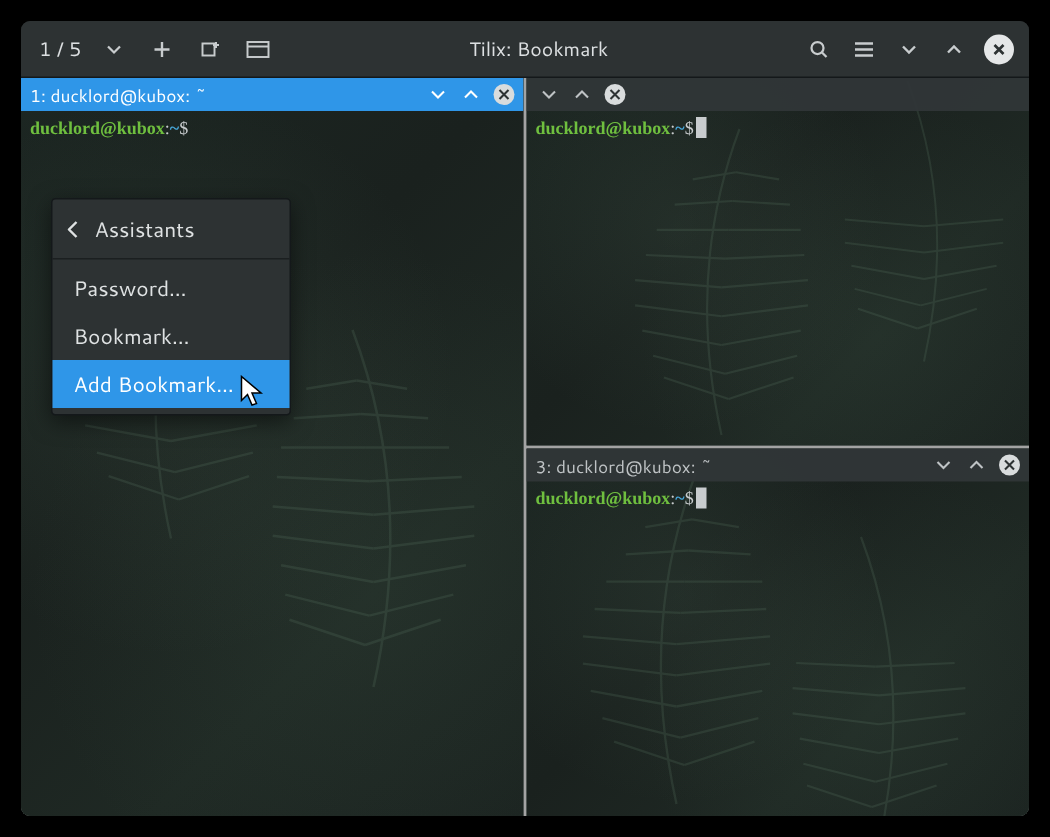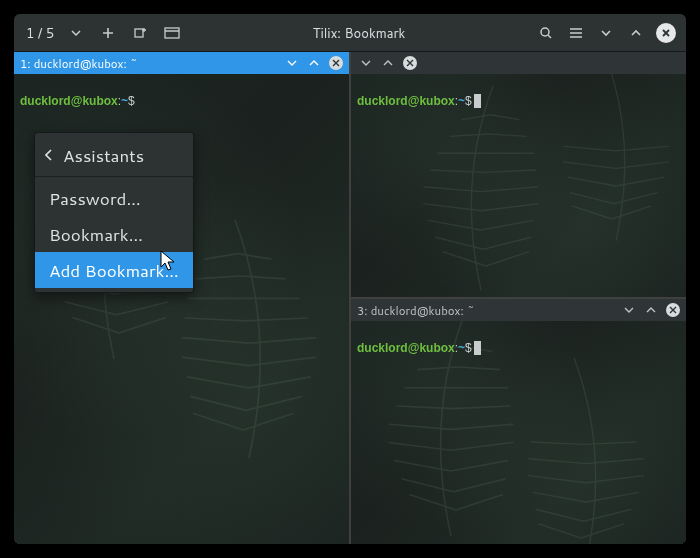--- a/index.html
+++ b/index.html
@@ -61,21 +61,21 @@
     display: flex; align-items: center; justify-content: center;
   }
   .close-circle svg { width: 10px; height: 10px; }
   
   .panes {
     flex: 1;
     display: grid;
     grid-template-columns: 1fr 1fr;
     grid-template-rows: 1fr 1fr;
     gap: 2px;
-    background: #404040;
+    background: #a3a3a3;
     position: relative;
   }
   .pane {
     background: #1f2b26;
     display: flex;
     flex-direction: column;
     position: relative;
     overflow: hidden;
   }
   .pane.tall { grid-row: 1 / span 2; }
@@ -117,22 +117,22 @@
   .ph-close {
     width: 14px; height: 14px;
     border-radius: 50%;
     background: #d9dcdd;
     display: flex; align-items: center; justify-content: center;
   }
   .ph-close svg { width: 8px; height: 8px; }
   .prompt {
     position: relative;
     z-index: 2;
-    padding: 20px 6px;
-    font-family: Liberation Sans, sans-serif;
+    padding: 4px 6px;
+    font-family: Liberation Serif, serif;
     font-size: 12px;
     white-space: nowrap;
   }
   .p-user { color: #6fbf3f; font-weight: bold; }
   .p-at { color: #6fbf3f; font-weight: bold; }
   .p-host { color: #6fbf3f; font-weight: bold; }
   .p-sep { color: #c8ccce; }
   .p-path { color: #47a7d9; font-weight: bold; }
   .p-doll { color: #c8ccce; }
   .cursor-block {
@@ -152,21 +152,21 @@
     border: 1px solid #14181a;
     border-radius: 3px;
     box-shadow: 0 4px 14px rgba(0,0,0,0.5);
     z-index: 50;
     padding: 4px 0;
   }
   .menu-item {
     display: flex;
     align-items: center;
     padding: 6px 14px;
-    font-size: 17px;
+    font-size: 14px;
     color: #dfe2e3;
     cursor: pointer;
     gap: 10px;
   }
   .menu-item.sub { padding-left: 10px; }
   .menu-item.hl {
     background: #2f96e8;
     color: #fff;
   }
   .menu-sep {

